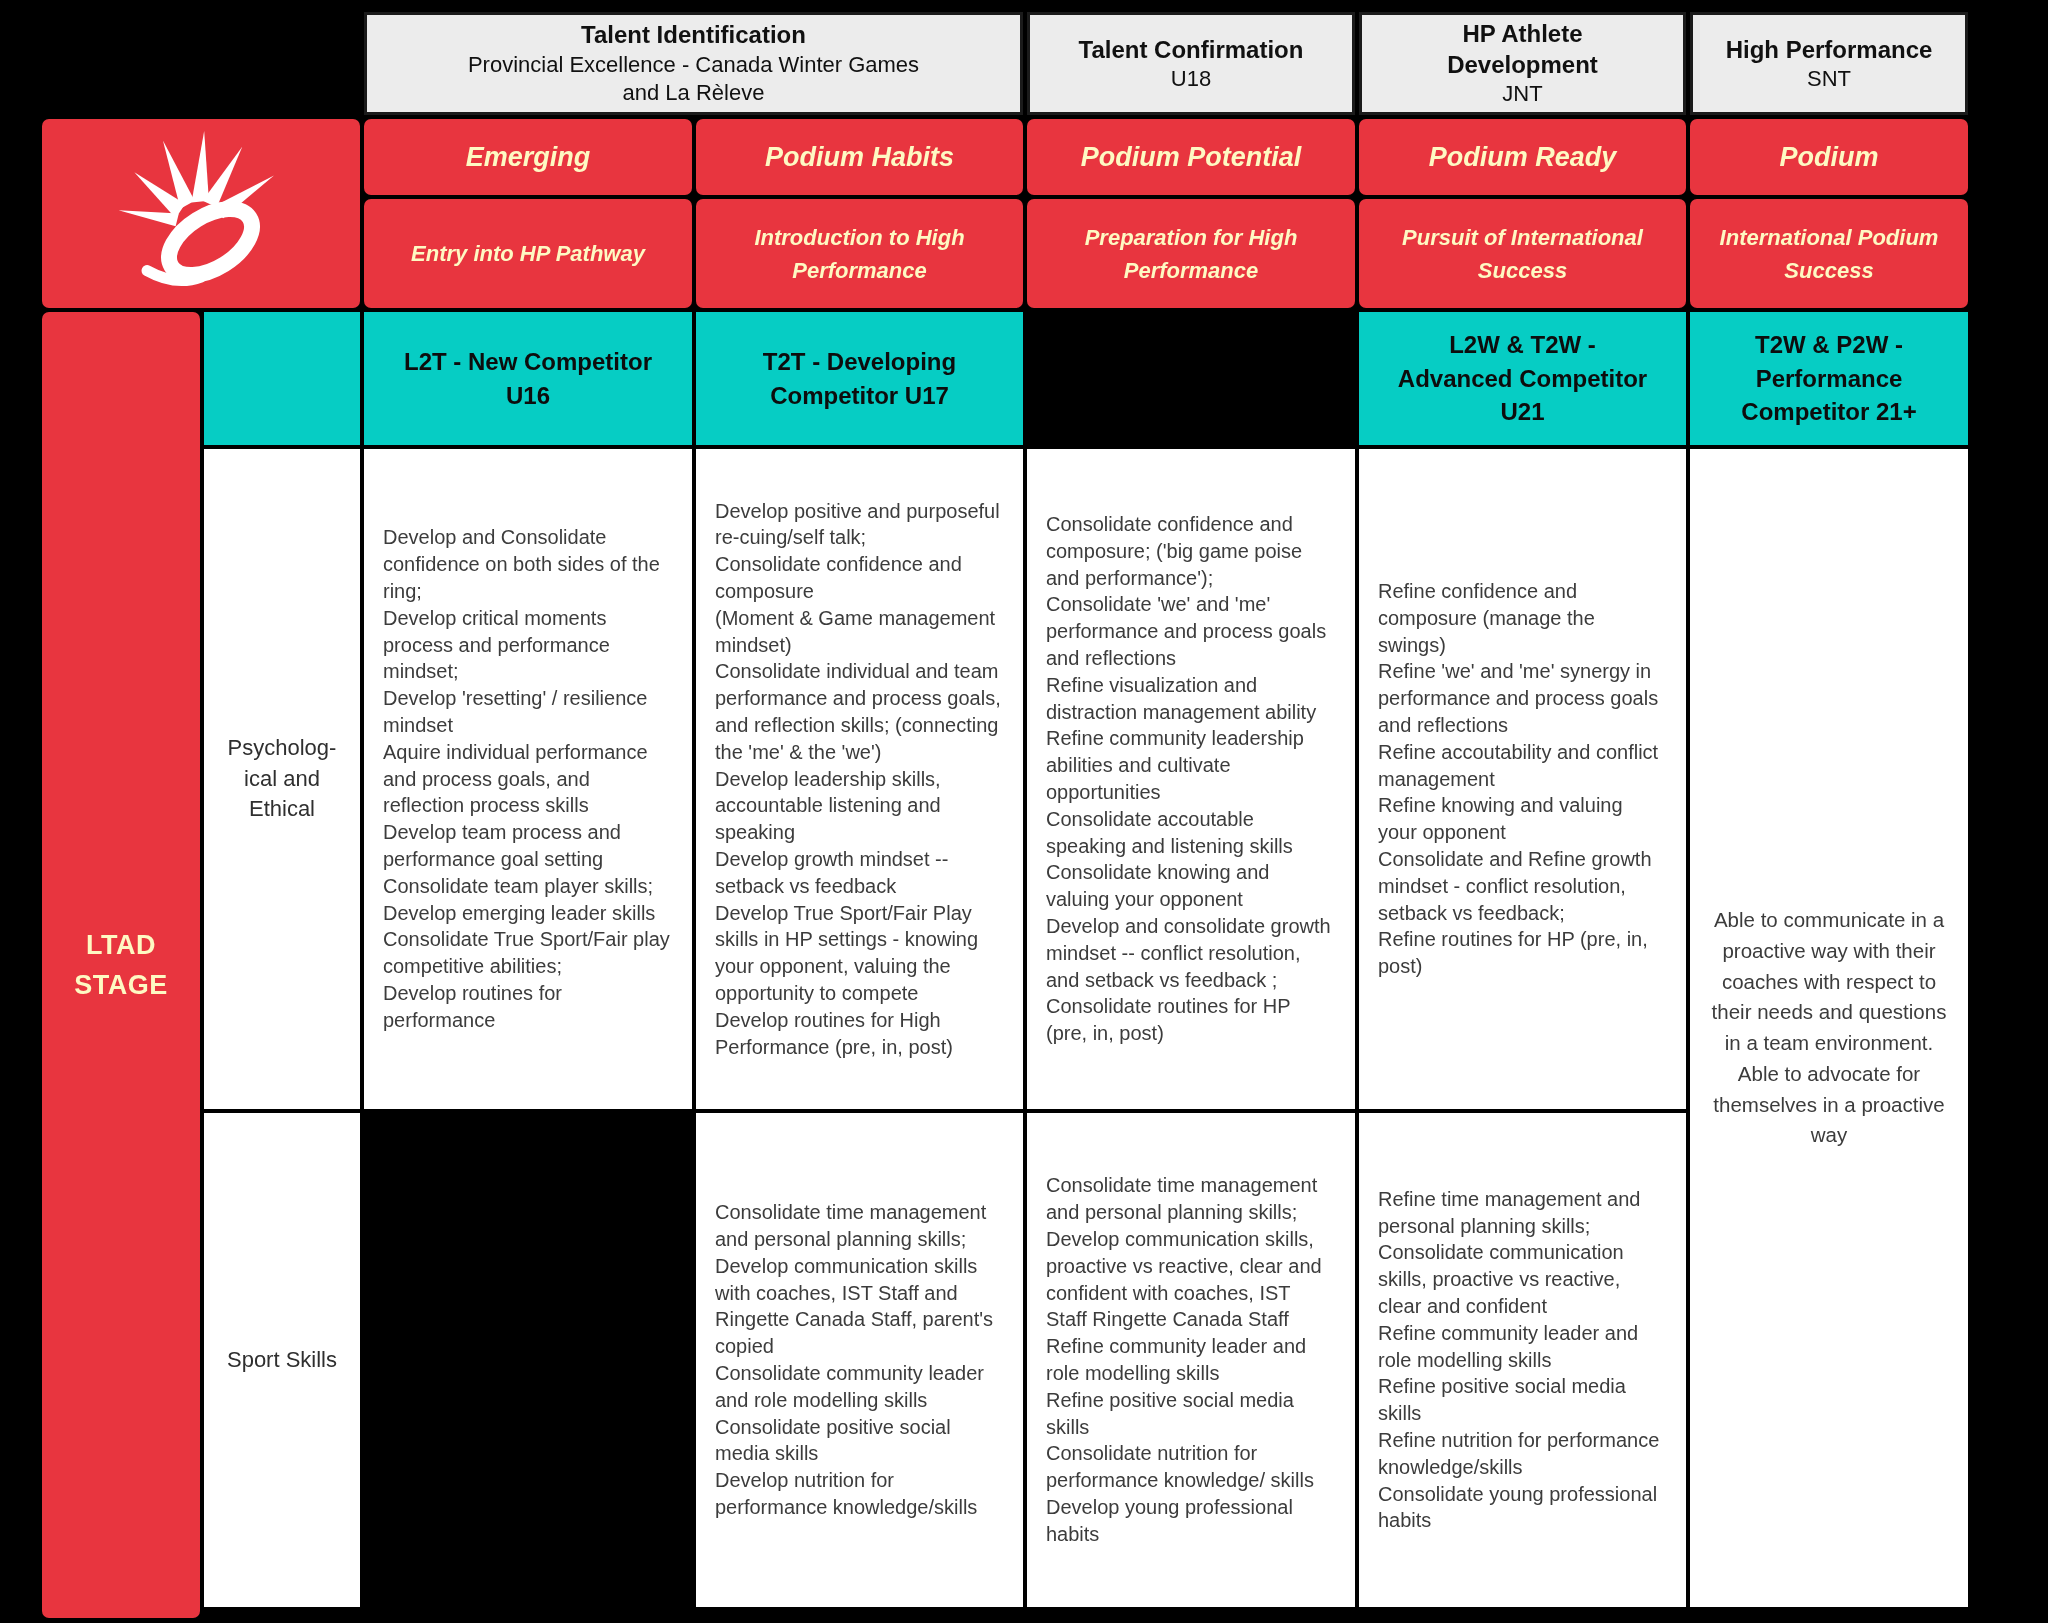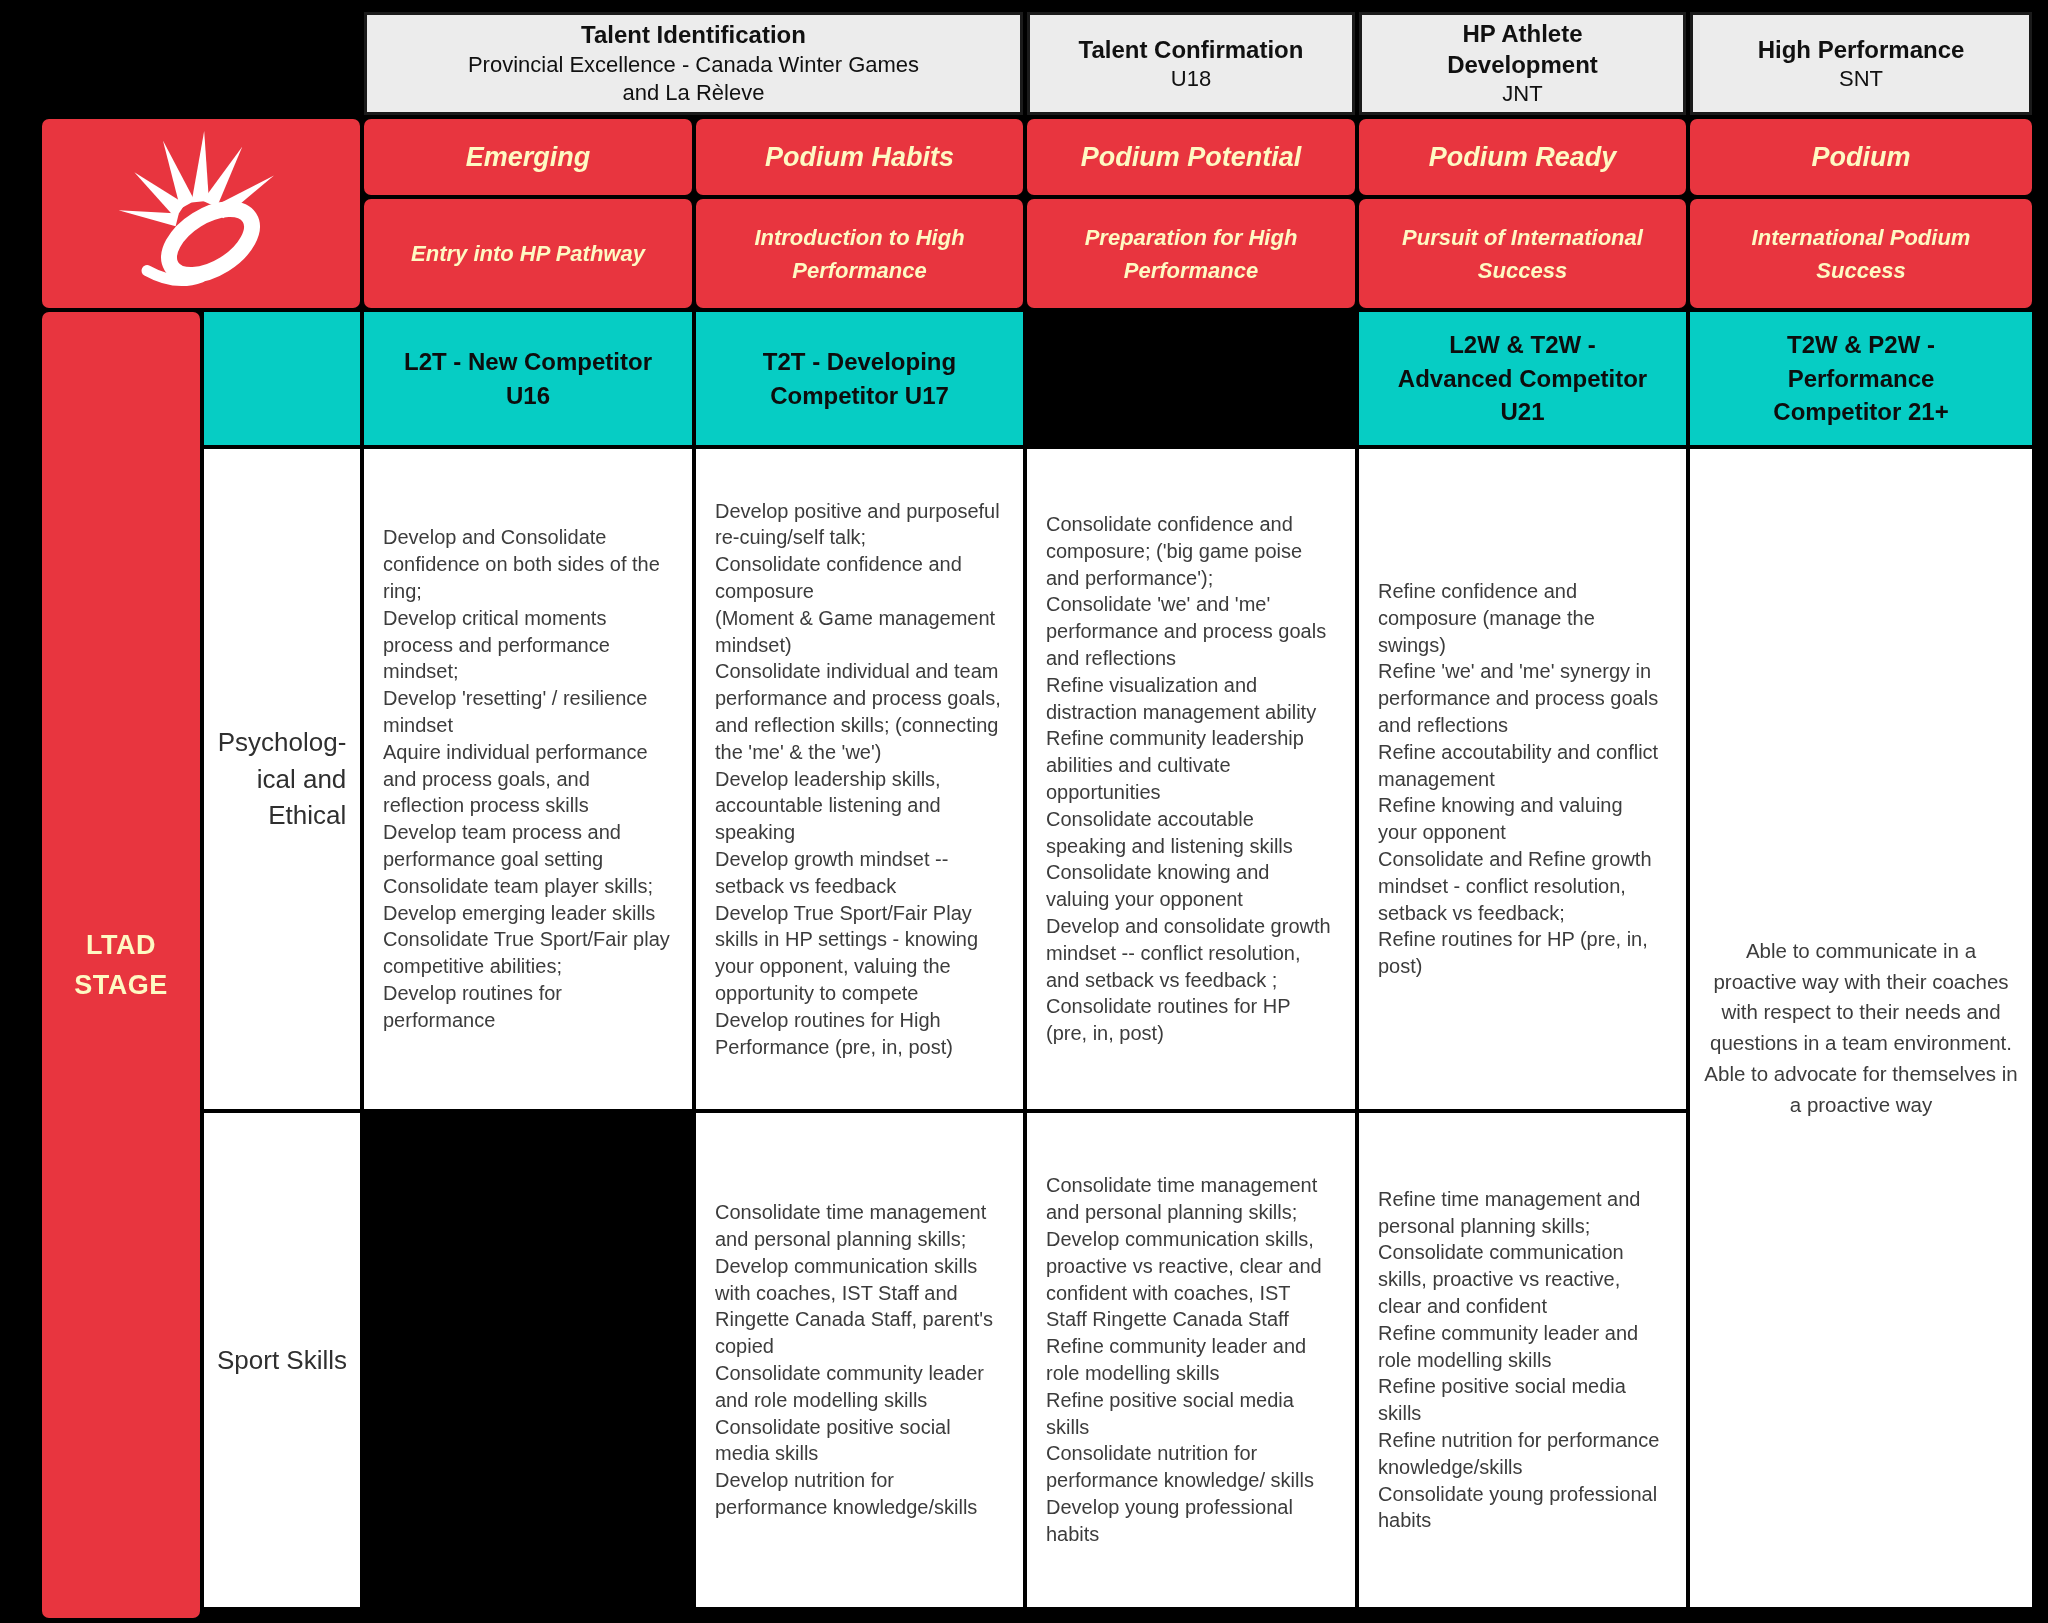--- a/index.html
+++ b/index.html
@@ -8,21 +8,21 @@
   .cell{position:absolute;box-sizing:border-box;display:flex;flex-direction:column;
         align-items:center;justify-content:center;text-align:center;}
 
   
   .x-ltad{left:42px;width:158px}
   .x-label{left:204px;width:156px}
   .x-1{left:364px;width:328px}
   .x-2{left:696px;width:327px}
   .x-3{left:1027px;width:328px}
   .x-4{left:1359px;width:327px}
-  .x-5{left:1690px;width:342px}
+  .x-5{left:1690px;width:278px}
   .x-12{left:364px;width:659px}
   .x-logo{left:42px;width:318px}
 
   
   .y-gray{top:12px;height:103px}
   .y-r1{top:119px;height:76px}
   .y-r2{top:199px;height:109px}
   .y-teal{top:312px;height:133px}
   .y-psych{top:449px;height:660px}
   .y-life{top:1113px;height:494px}
@@ -35,21 +35,21 @@
   .gray .t{font-weight:bold;font-size:24px;line-height:1.3;}
   .gray .s{font-size:22px;line-height:1.3;white-space:pre-line;}
   .red{background:#E8353F;color:#fef9c3;border-radius:7px;}
   .banner1{font-size:27px;font-weight:bold;font-style:italic;}
   .banner2{font-size:22px;font-weight:bold;font-style:italic;line-height:1.5;padding:0 26px;}
   .teal{background:#06CDC4;color:#0d0d0d;font-size:24px;font-weight:bold;line-height:1.4;padding:0 14px;}
   .white{background:#fff;color:#3c3c3c;}
   .bodycell{align-items:center;justify-content:center;}
   .bodytext{font-size:20px;line-height:1.34;text-align:left;white-space:pre-line;padding:0 19px;}
   .bodycenter{font-size:20.5px;line-height:1.5;text-align:center;white-space:pre-line;padding:0 12px;}
-  .rowlabel{font-size:26px;color:#2f2f2f;line-height:1.4;white-space:pre-line;text-align:right;}
+  .rowlabel{font-size:22px;color:#2f2f2f;line-height:1.4;white-space:pre-line;}
   .ltadcol{font-size:27px;font-weight:bold;letter-spacing:.5px;line-height:1.5;white-space:pre-line;}
   .logo-svg{width:210px;height:165px;}
 </style>
 </head>
 <body>
 
 <div class="board">
 
   <div class="cell gray x-12 y-gray">
     <div class="t">Talent Identification</div>

